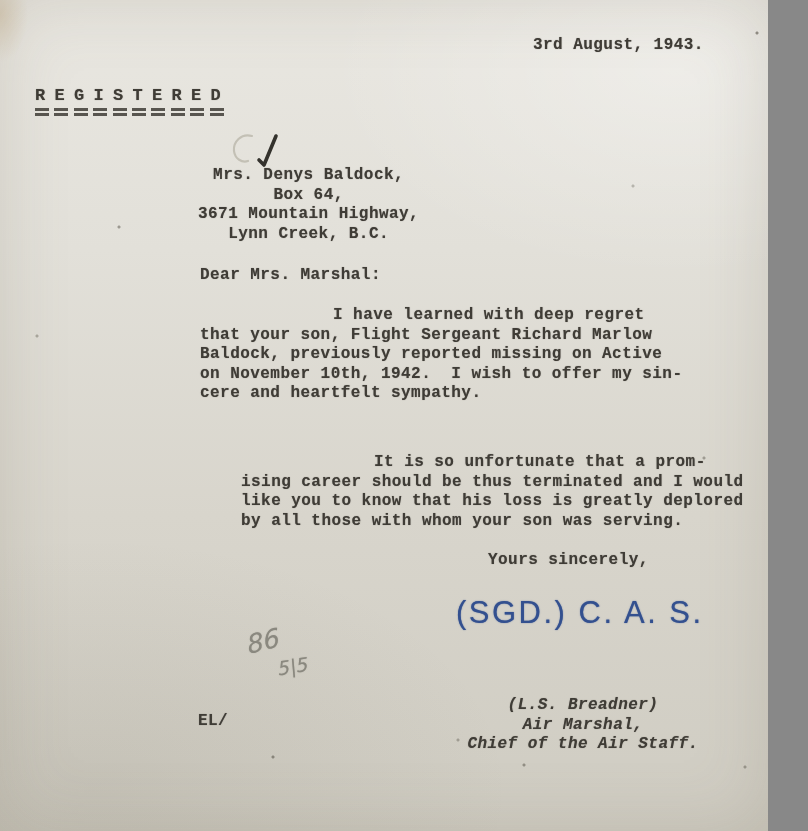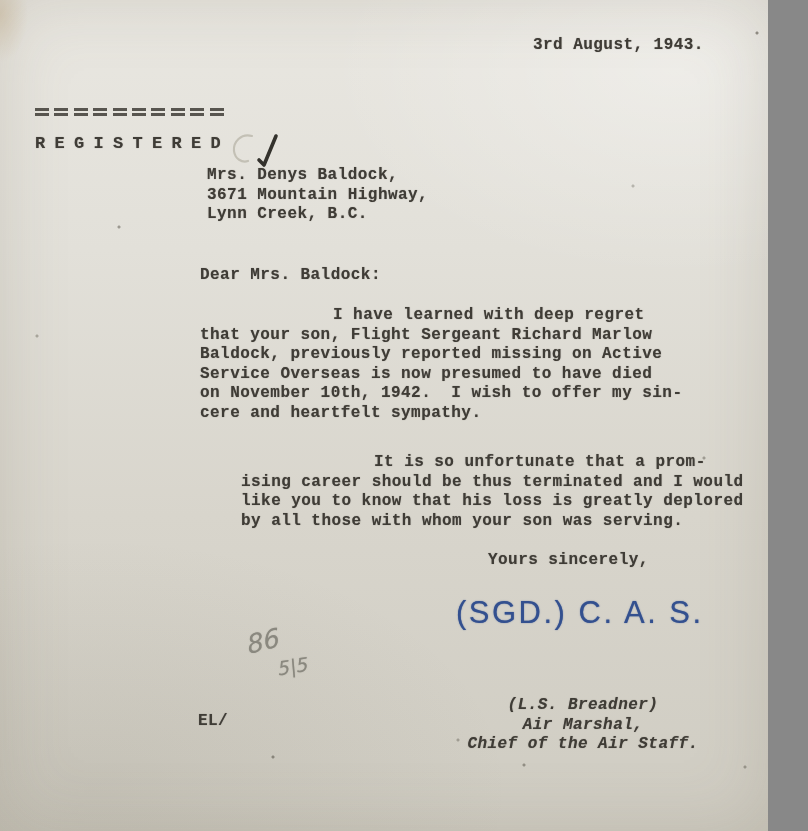--- a/index.html
+++ b/index.html
@@ -25,28 +25,28 @@
   }
   .type{
     font-weight:700;font-size:16px;line-height:19.5px;letter-spacing:.45px;
     text-shadow:0 0 1px rgba(63,60,54,.55);
   }
   .abs{position:absolute;}
   .line{white-space:pre;}
   .indent{padding-left:133px;}
   .date{top:36px;left:533px;}
   .registered{top:86px;left:35px;}
-  .reg-text{letter-spacing:9.3px;font-size:17px;margin-top:48px;}
+  .reg-text{letter-spacing:9.3px;font-size:17px;}
   .reg-dash{position:absolute;left:0;width:193px;height:2.6px;
     background:repeating-linear-gradient(90deg,#3f3c36 0 14px,transparent 14px 19.4px);
     opacity:.85;}
   .d1{top:22px;}
   .d2{top:27px;}
   .check{top:124px;left:222px;}
-  .address{top:166px;left:207px;}
+  .address{top:166px;left:198px;text-align:center;}
   .salutation{top:266px;left:200px;}
   .p1{top:306px;left:200px;}
   .p2{top:453px;left:197px;margin-left:44px;}
   .closing{top:551px;left:488px;}
   .stamp{
     top:595px;left:456px;
     font-family:"Liberation Sans","DejaVu Sans",sans-serif;
     font-weight:400;font-size:31px;letter-spacing:2.5px;
     color:#33508f;text-shadow:0 0 1.3px rgba(51,80,143,.75);
   }
@@ -72,31 +72,31 @@
     <div class="reg-dash d2"></div>
   </div>
 
   <svg class="abs check" width="64" height="48" viewBox="0 0 64 48">
     <path d="M30,12 C19,9 11,18 12,27 C13,35 20,39 26,37" fill="none" stroke="#c3c0b5" stroke-width="2.2" stroke-linecap="round"></path>
     <path d="M37,36 L42,41 L54,12" fill="none" stroke="#34322d" stroke-width="3.6" stroke-linecap="round" stroke-linejoin="round"></path>
   </svg>
 
   <div class="abs address type">
     <div class="line">Mrs. Denys Baldock,</div>
+    <div class="line">Box 64,</div>
     <div class="line">3671 Mountain Highway,</div>
     <div class="line">Lynn Creek, B.C.</div>
   </div>
 
-  <div class="abs salutation type">Dear Mrs. Baldock:</div>
+  <div class="abs salutation type">Dear Mrs. Marshal:</div>
 
   <div class="abs p1 type">
     <div class="line indent">I have learned with deep regret</div>
     <div class="line">that your son, Flight Sergeant Richard Marlow</div>
     <div class="line">Baldock, previously reported missing on Active</div>
-    <div class="line">Service Overseas is now presumed to have died</div>
     <div class="line">on November 10th, 1942.  I wish to offer my sin-</div>
     <div class="line">cere and heartfelt sympathy.</div>
   </div>
 
   <div class="abs p2 type">
     <div class="line indent">It is so unfortunate that a prom-</div>
     <div class="line">ising career should be thus terminated and I would</div>
     <div class="line">like you to know that his loss is greatly deplored</div>
     <div class="line">by all those with whom your son was serving.</div>
   </div>

